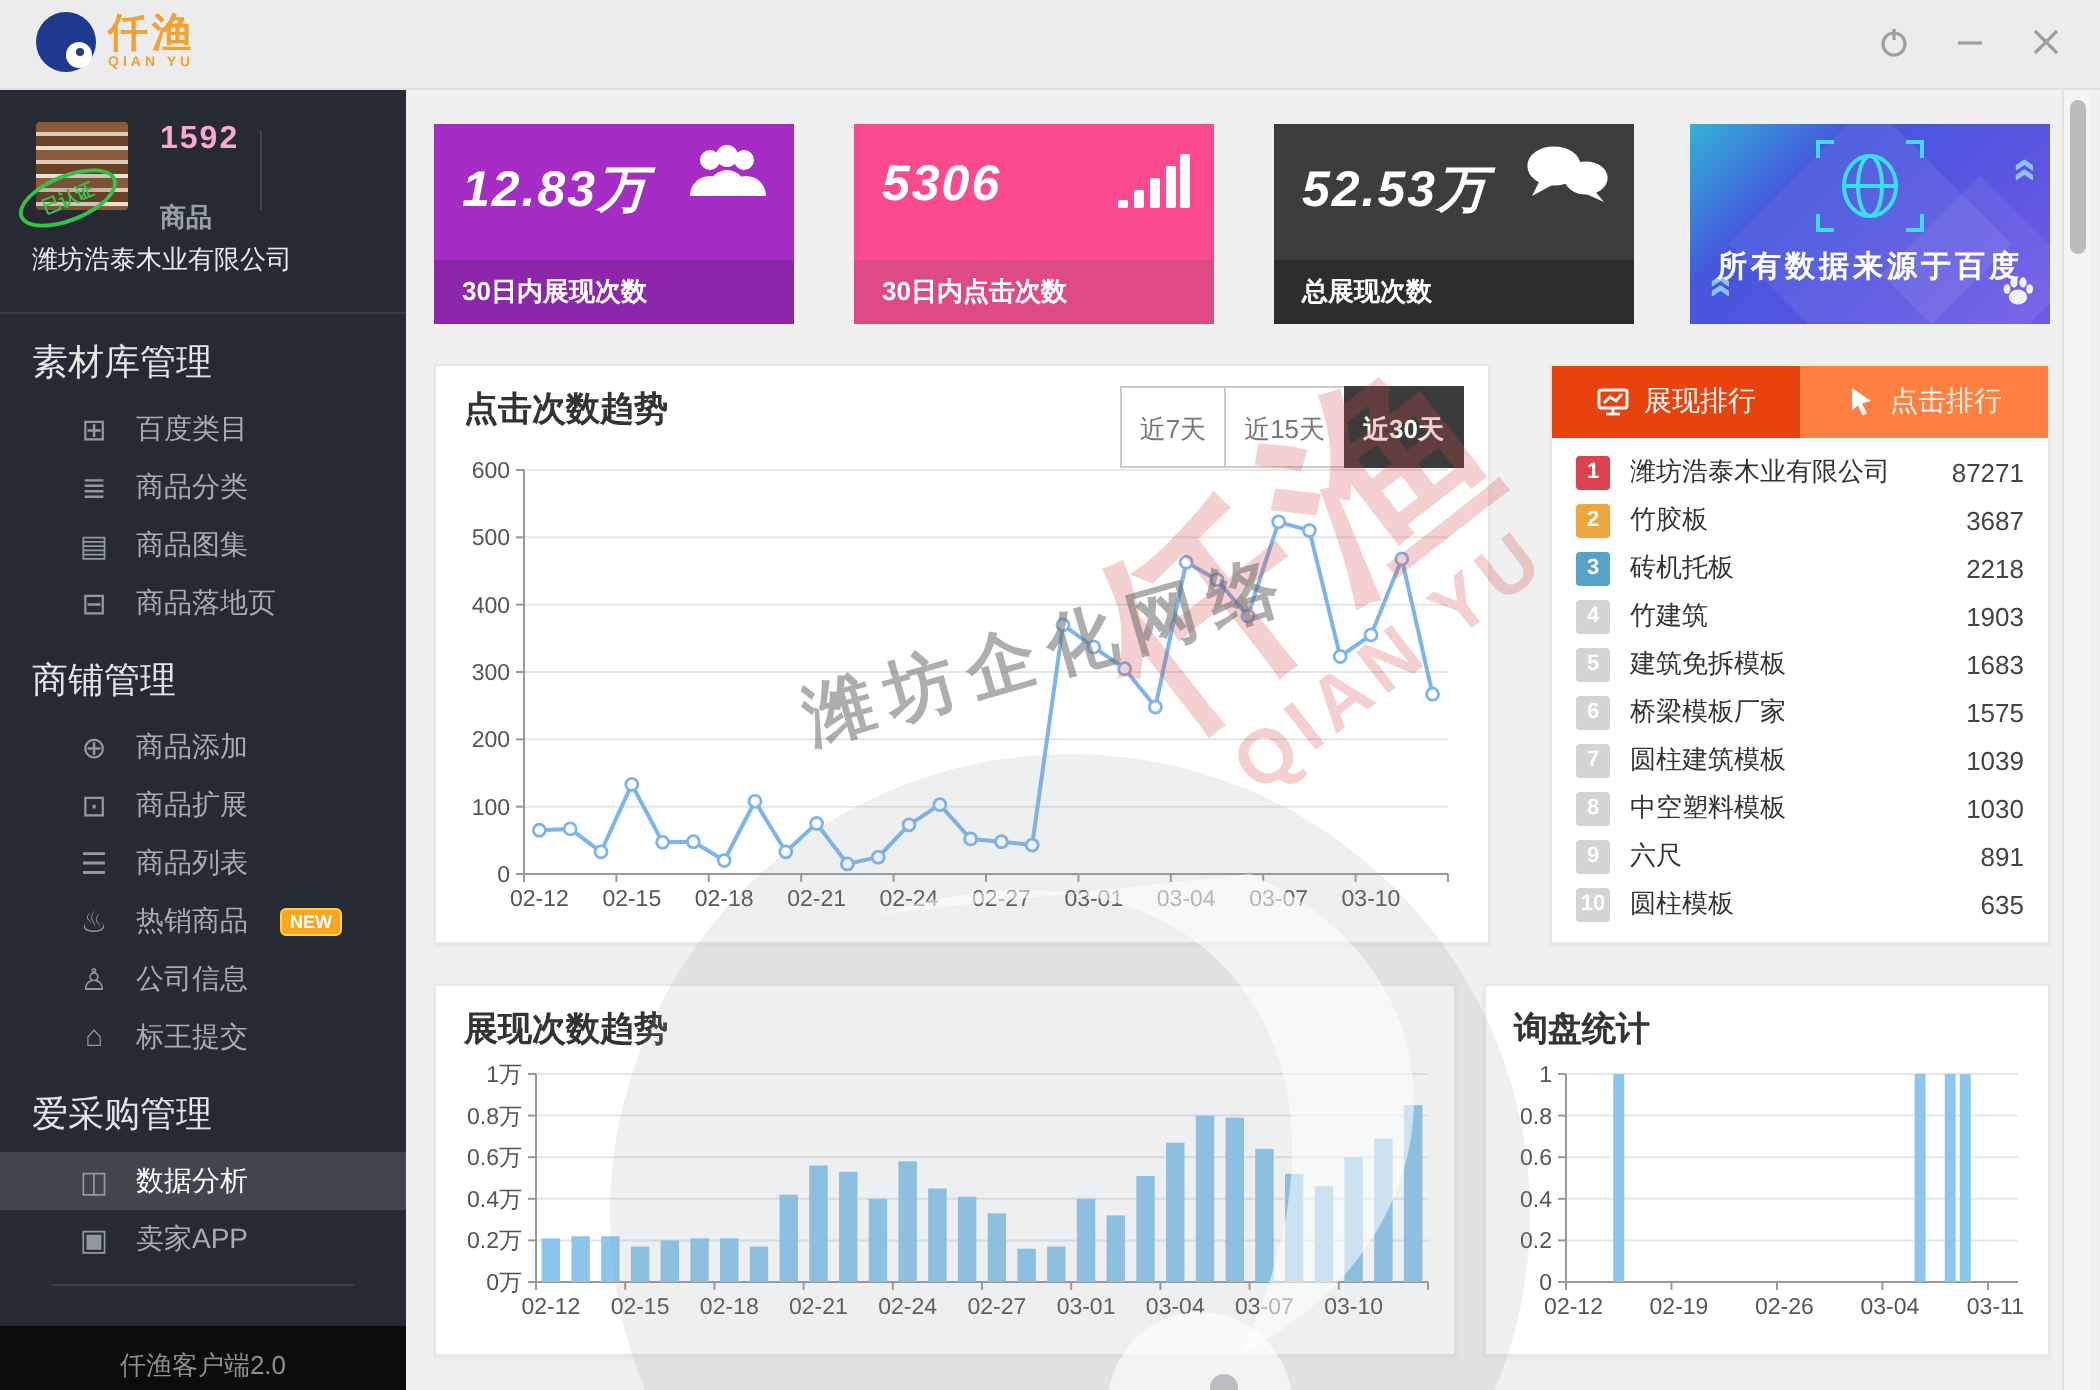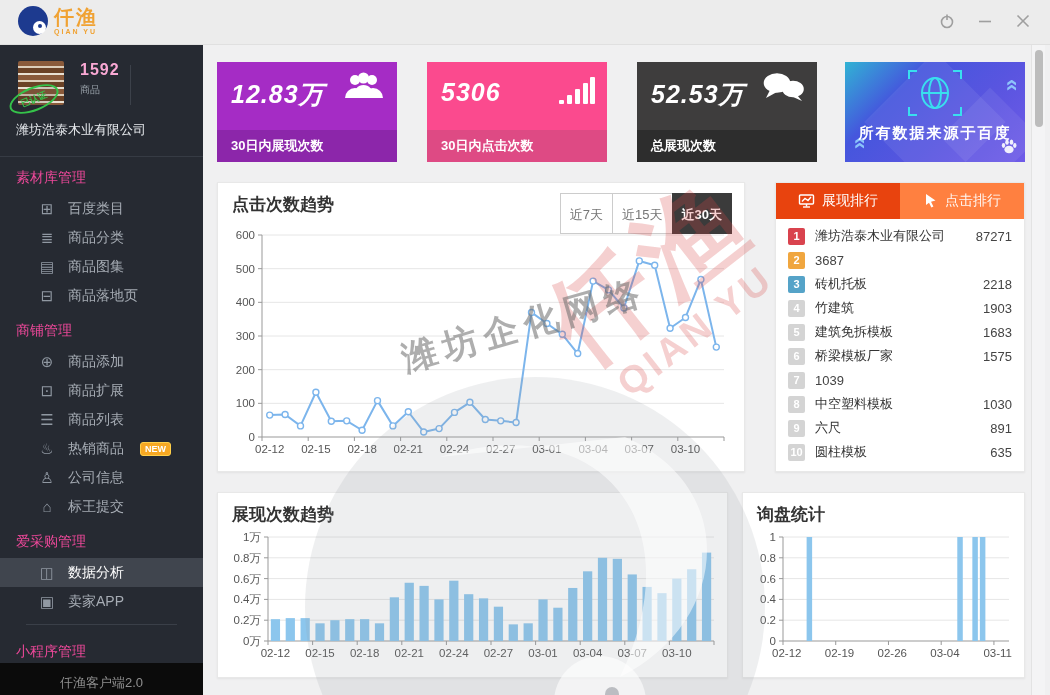--- a/index.html
+++ b/index.html
@@ -18,24 +18,24 @@
   .win-btn { width:18px; height:18px; display:flex; align-items:center; justify-content:center; cursor:pointer; }
   .win-btn svg { stroke:#9f9f9f; stroke-width:1.6; fill:none; }
 
   
   .sidebar { position:absolute; left:0; top:45px; width:203px; height:650px; background:#262a32; color:#a6acb4; }
   .profile { position:relative; height:112px; border-bottom:1px solid #363b44; }
   .thumb { position:absolute; left:18px; top:16px; width:46px; height:44px; background:repeating-linear-gradient(180deg,#8a5a3a 0 5px,#dccdb9 5px 7px,#6b4226 7px 12px,#e9e1d3 12px 14px); border-radius:2px; }
   .stamp { position:absolute; left:8px; top:42px; width:52px; height:24px; border:2px solid #35c24a; border-radius:50%; color:#35c24a; font-size:9px; font-weight:bold; display:flex; align-items:center; justify-content:center; transform:rotate(-22deg); background:rgba(38,42,50,.15); }
   .pstats { position:absolute; left:80px; top:16px; }
   .pstats b { display:block; color:#f9a8d4; font-size:16px; letter-spacing:1px; }
-  .pstats span { display:block; color:#98a0a8; font-size:10px; margin-top:4px; }
+  .pstats span { display:block; color:#98a0a8; font-size:13px; margin-top:21px;font-weight:bold; }
   .vdiv { position:absolute; left:130px; top:20px; height:40px; border-left:1px solid #3c414a; }
   .company { position:absolute; left:16px; top:76px; color:#e6e9ed; font-size:13px; }
-  .side-header { padding:12px 16px 7px; color:#ec4899; font-size:14px; }
+  .side-header { padding:12px 16px 7px; color:#e5e5e5; font-size:18px; }
   .side-item { display:flex; align-items:center; height:29px; padding-left:38px; gap:12px; font-size:14px; color:#a6acb4; cursor:pointer; }
   .side-item.active { background:#40454e; color:#fff; }
   .side-icon { width:18px; text-align:center; font-size:15px; color:#9098a2; }
   .new-badge { background:#f7a823; border:1px solid #ffd04a; color:#fff; font-size:9px; font-weight:bold; padding:1px 4px; border-radius:3px; margin-left:4px; }
   .menu-divider { margin:8px 26px 6px; border-top:1px solid #3a3f48; }
   .side-footer { position:absolute; left:0; bottom:0; width:100%; height:32px; background:#0b0b0b; color:#8f8f8f; font-size:13px; text-align:center; line-height:40px; }
 
   
   .main { position:absolute; left:203px; top:45px; width:847px; height:650px; background:#f0f0f1; }
   .panel { position:absolute; background:#fff; border:1px solid #e8e8e8; box-shadow:0 1px 2px rgba(0,0,0,.06); }
@@ -368,20 +368,21 @@
           </div>
         </div>
       <div class="rank-list" id="rank-list">
           <div class="rank-row">
             <span class="rank-badge" style="background: rgb(217, 67, 78);">1</span>
             <span class="rank-name">潍坊浩泰木业有限公司</span>
             <span class="rank-value">87271</span>
           </div>
           <div class="rank-row">
             <span class="rank-badge" style="background: rgb(240, 166, 63);">2</span>
+            <span class="rank-name">竹胶板</span>
             <span class="rank-value">3687</span>
           </div>
           <div class="rank-row">
             <span class="rank-badge" style="background: rgb(85, 163, 200);">3</span>
             <span class="rank-name">砖机托板</span>
             <span class="rank-value">2218</span>
           </div>
           <div class="rank-row">
             <span class="rank-badge" style="background: rgb(212, 212, 212);">4</span>
             <span class="rank-name">竹建筑</span>
@@ -392,20 +393,21 @@
             <span class="rank-name">建筑免拆模板</span>
             <span class="rank-value">1683</span>
           </div>
           <div class="rank-row">
             <span class="rank-badge" style="background: rgb(212, 212, 212);">6</span>
             <span class="rank-name">桥梁模板厂家</span>
             <span class="rank-value">1575</span>
           </div>
           <div class="rank-row">
             <span class="rank-badge" style="background: rgb(212, 212, 212);">7</span>
+            <span class="rank-name">圆柱建筑模板</span>
             <span class="rank-value">1039</span>
           </div>
           <div class="rank-row">
             <span class="rank-badge" style="background: rgb(212, 212, 212);">8</span>
             <span class="rank-name">中空塑料模板</span>
             <span class="rank-value">1030</span>
           </div>
           <div class="rank-row">
             <span class="rank-badge" style="background: rgb(212, 212, 212);">9</span>
             <span class="rank-name">六尺</span>

